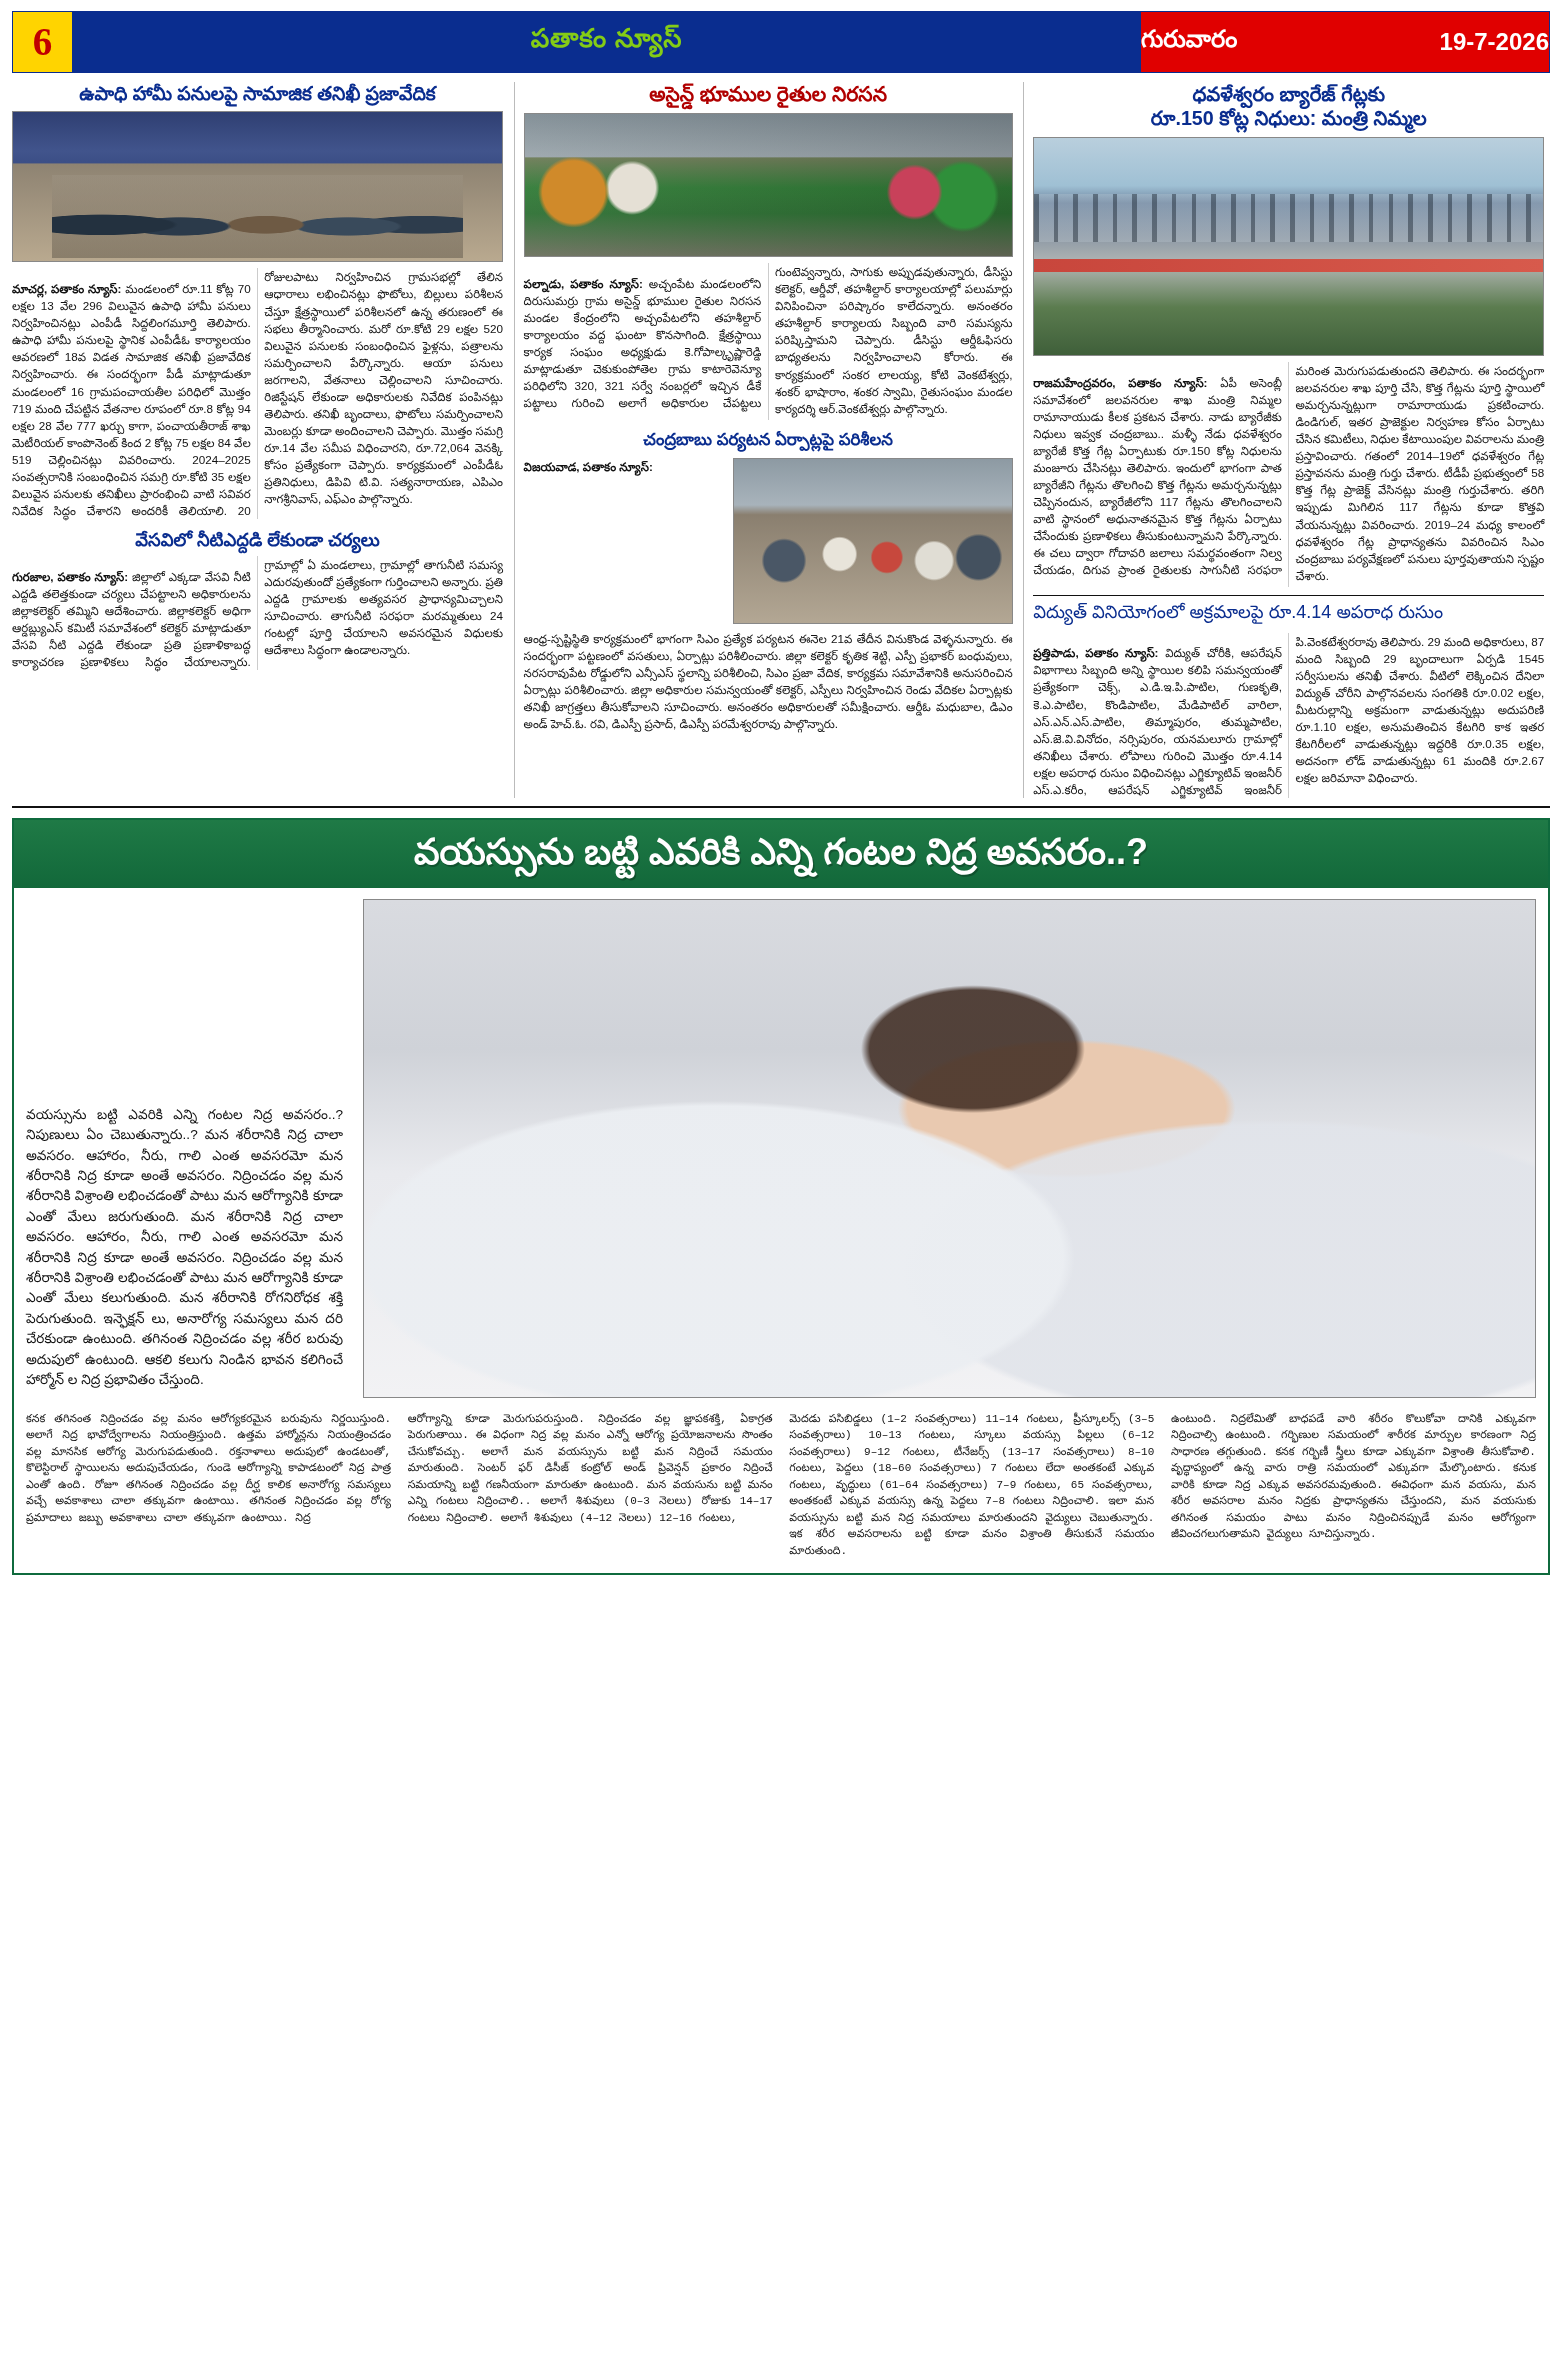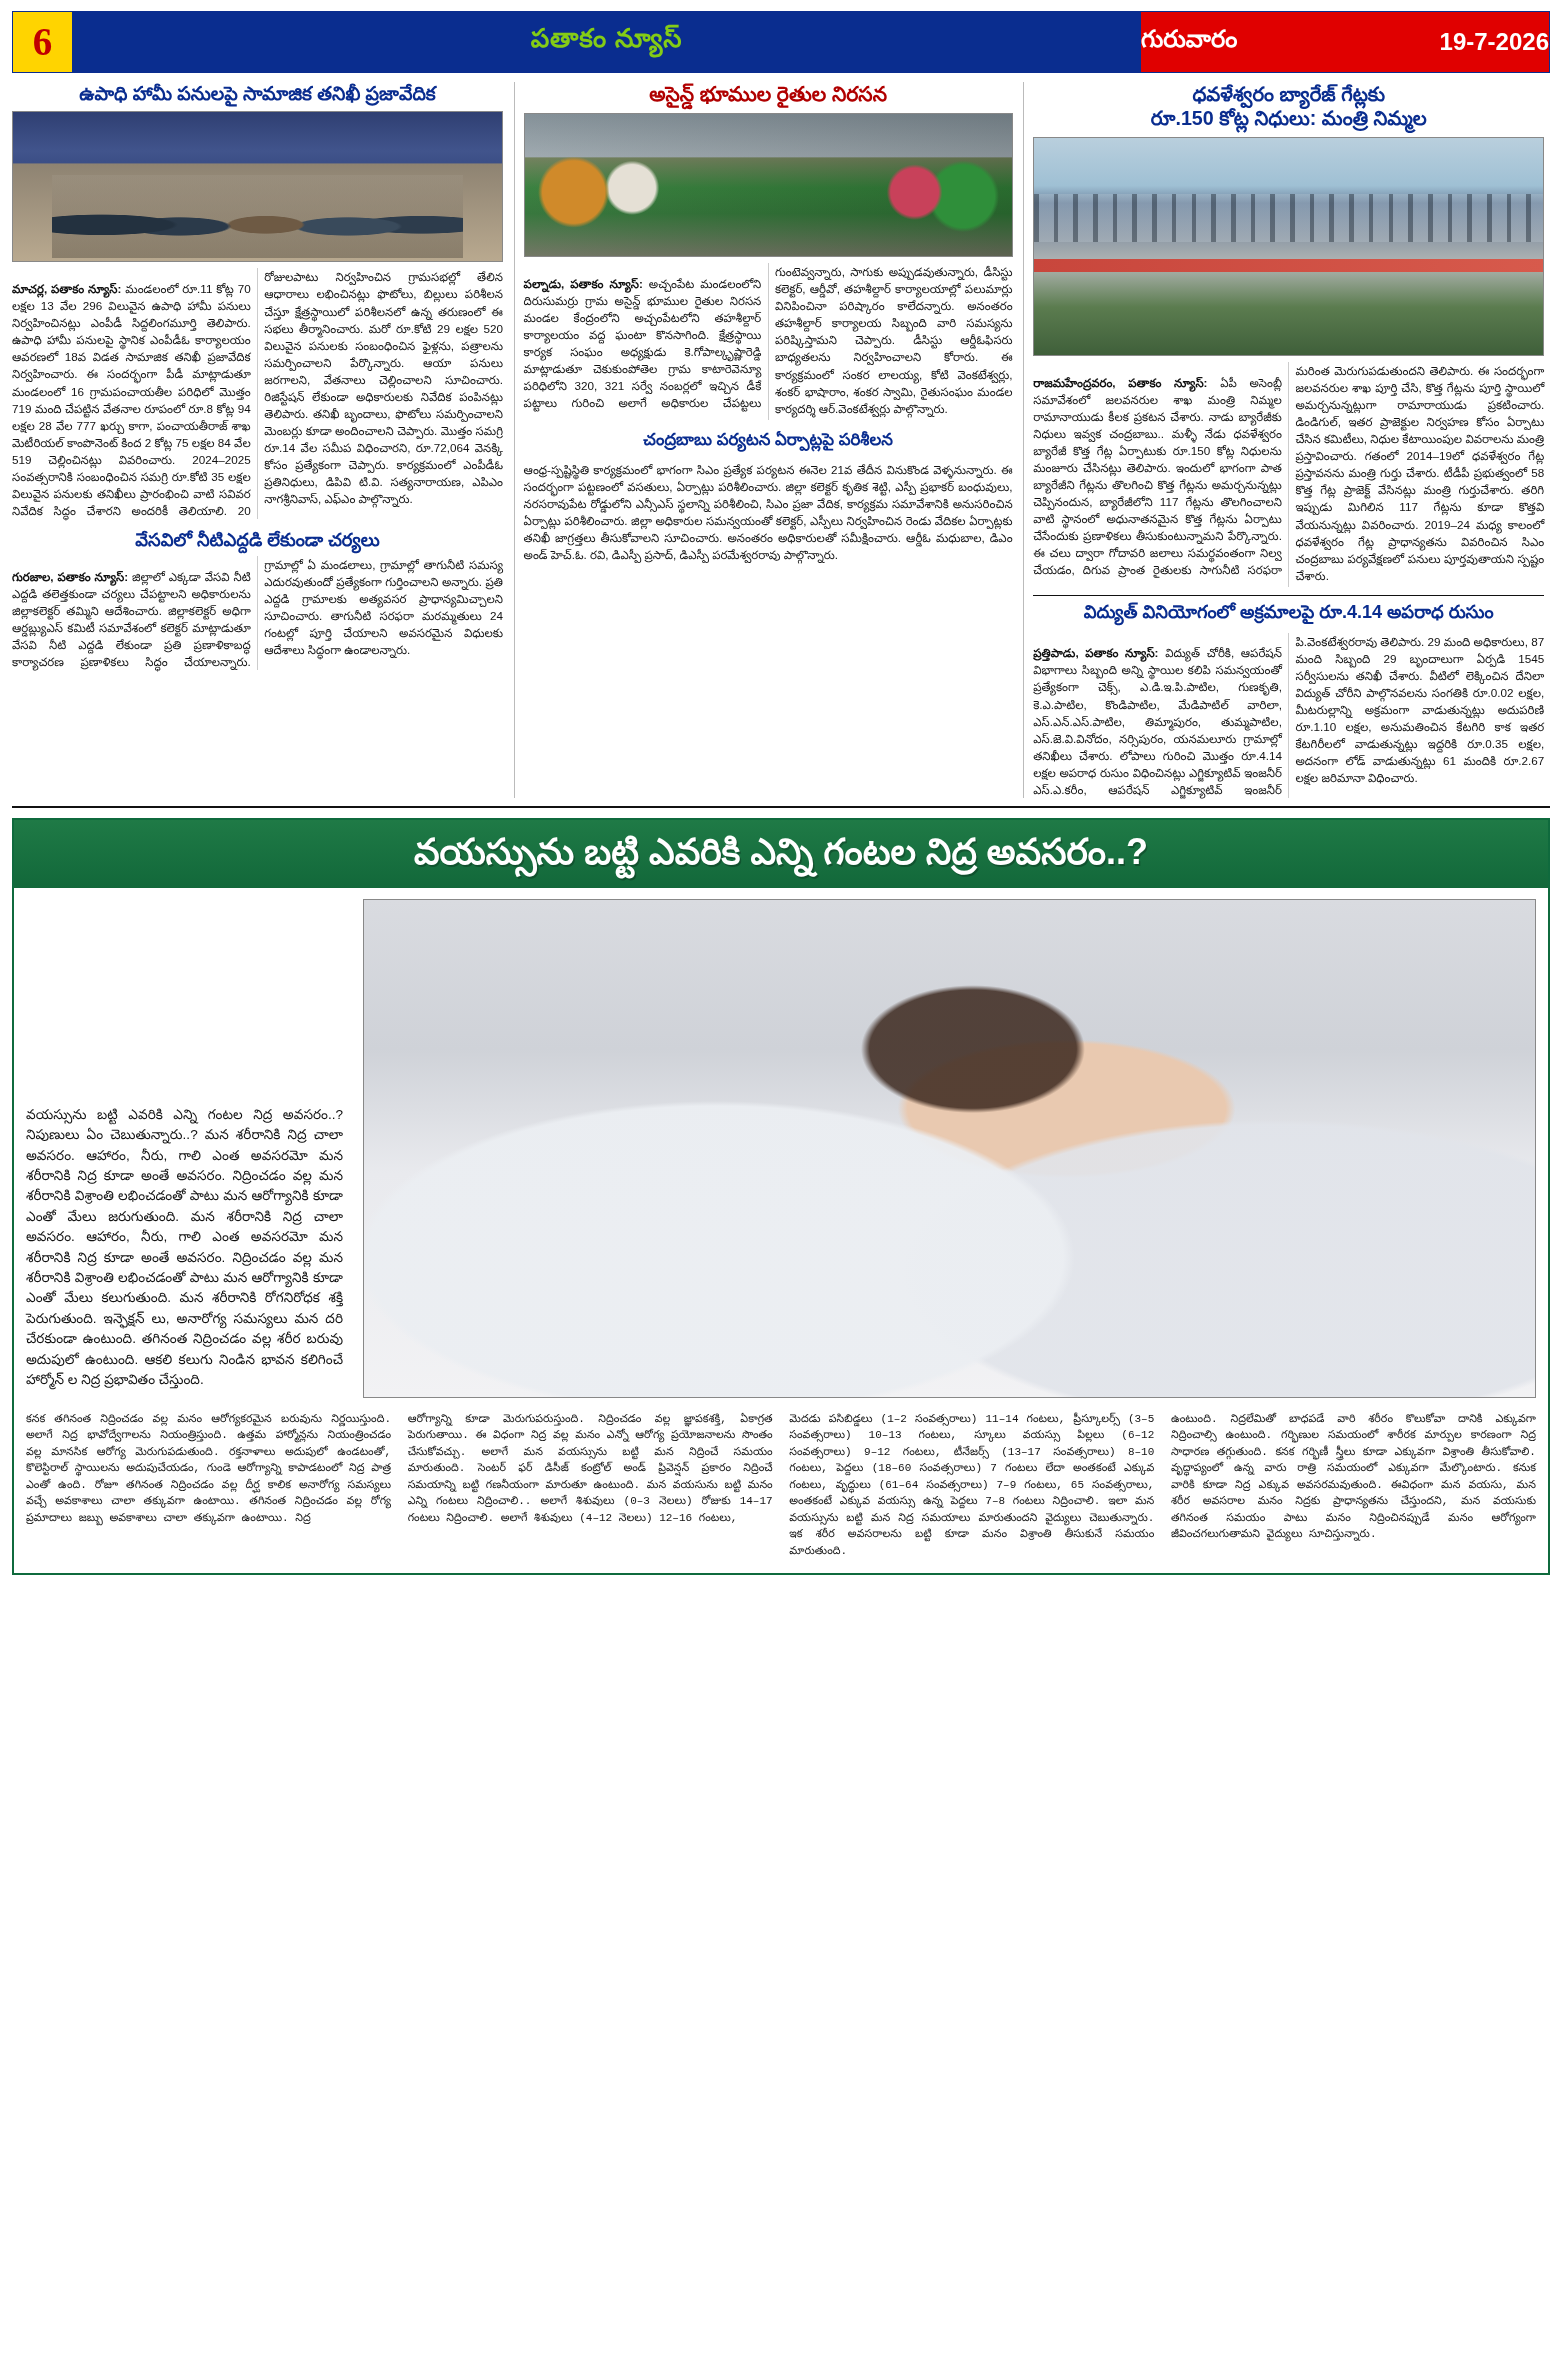--- a/index.html
+++ b/index.html
@@ -170,21 +170,21 @@
     column-span:all;
   }
   .sub-head-sm { font-size:16.6px; }
   .vline { border-left:0.8px solid #bbb; }
 
   .col-c-lower {
     margin-top:7.6px;
     border-top:1.5px solid #111;
     padding-top:6px;
   }
-  .hl-c2 { font-size:18px; color:#0a2d8f; font-weight:bold; text-align:center; margin-bottom:4.5px;}
+  .hl-c2 { font-size:18px; color:#0a2d8f; font-weight:normal; margin-bottom:4.5px;}
 
   
   .feature {
     margin-top:10.6px;
     border:2.3px solid #0f6a3d;
   }
   .feature-band {
     background:linear-gradient(180deg,#1f7a46,#12683a);
     padding:12px 7.6px 16.6px;
     text-align:center;
@@ -269,20 +269,26 @@
     </div>
 
     <div class="col col-b vline" style="padding-left:9px">
       <div class="hl hl-b">అసైన్డ్ భూముల రైతుల నిరసన</div>
       <div class="photo ph-protest"></div>
       <div class="body-text two-col">
         <p><b>పల్నాడు, పతాకం న్యూస్:</b>
         <span>అచ్చంపేట మండలంలోని దిరుసుమర్రు గ్రామ అసైన్డ్ భూముల రైతుల నిరసన మండల కేంద్రంలోని అచ్చంపేటలోని తహశీల్దార్ కార్యాలయం వద్ద ఘంటా కొనసాగింది. క్షేత్రస్థాయి కార్యక సంఘం అధ్యక్షుడు కె.గోపాల్కృష్ణారెడ్డి మాట్లాడుతూ చెకుకుంపోతెల గ్రామ కాటారెవెన్యూ పరిధిలోని 320, 321 సర్వే నంబర్లలో ఇచ్చిన డీకే పట్టాలు గురించి అలాగే అధికారుల చేపట్టలు గుంటెవ్వన్నారు, సాగుకు అప్పుడవుతున్నారు, డీసిస్టు కలెక్టర్, ఆర్డీవో, తహశీల్దార్ కార్యాలయాల్లో పలుమార్లు వినిపించినా పరిష్కారం కాలేదన్నారు. అనంతరం తహశీల్దార్ కార్యాలయ సిబ్బంది వారి సమస్యను పరిష్కిస్తామని చెప్పారు. డీసిస్టు ఆర్డీఓఫిసరు బాధ్యతలను నిర్వహించాలని కోరారు. ఈ కార్యక్రమంలో సంకర లాలయ్య, కోటి వెంకటేశ్వర్లు, శంకర్ భాషారాం, శంకర స్వామి, రైతుసంఘం మండల కార్యదర్శి ఆర్.వెంకటేశ్వర్లు పాల్గొన్నారు.</span></p>
         <div class="sub-head sub-head-sm">చంద్రబాబు పర్యటన ఏర్పాట్లపై పరిశీలన</div>
       </div>
+      <div style="display:flex;gap:7.6px;margin-top:3px;">
+        <div style="width:42%;font-size:11.7px;line-height:1.46;text-align:justify;">
+          <b>విజయవాడ, పతాకం న్యూస్:</b>
+        </div>
+        <div class="photo ph-cbn" style="width:58%;"></div>
+      </div>
       <div class="body-text">ఆంధ్ర-స్పష్టిస్థితి కార్యక్రమంలో భాగంగా సిఎం ప్రత్యేక పర్యటన ఈనెల 21వ తేదీన వినుకొండ వెళ్ళనున్నారు. ఈ సందర్భంగా పట్టణంలో వసతులు, ఏర్పాట్లు పరిశీలించారు. జిల్లా కలెక్టర్ కృతిక శెట్టి, ఎస్పీ ప్రభాకర్ బంధువులు, నరసరావుపేట రోడ్డులోని ఎన్సీఎస్ స్థలాన్ని పరిశీలించి, సిఎం ప్రజా వేదిక, కార్యక్రమ సమావేశానికి అనుసరించిన ఏర్పాట్లు పరిశీలించారు. జిల్లా అధికారుల సమన్వయంతో కలెక్టర్, ఎస్పీలు నిర్వహించిన రెండు వేదికల ఏర్పాట్లకు తనిఖీ జాగ్రత్తలు తీసుకోవాలని సూచించారు. అనంతరం అధికారులతో సమీక్షించారు. ఆర్డీఓ మధుబాల, డిఎం అండ్ హెచ్.ఓ. రవి, డిఎస్పీ ప్రసాద్, డిఎస్పీ పరమేశ్వరరావు పాల్గొన్నారు.</div>
     </div>
 
     <div class="col col-c vline" style="padding-left:9px">
       <div class="hl hl-c" style="white-space:pre-line">ధవళేశ్వరం బ్యారేజ్ గేట్లకు
 రూ.150 కోట్ల నిధులు: మంత్రి నిమ్మల</div>
       <div class="photo ph-barrage"></div>
       <div class="body-text two-col">
         <p><b>రాజమహేంద్రవరం, పతాకం న్యూస్:</b>
         <span>ఏపీ అసెంబ్లీ సమావేశంలో జలవనరుల శాఖ మంత్రి నిమ్మల రామానాయుడు కీలక ప్రకటన చేశారు. నాడు బ్యారేజీకు నిధులు ఇవ్వక చంద్రబాబు.. మళ్ళీ నేడు ధవళేశ్వరం బ్యారేజీ కొత్త గేట్ల ఏర్పాటుకు రూ.150 కోట్ల నిధులను మంజూరు చేసినట్లు తెలిపారు. ఇందులో భాగంగా పాత బ్యారేజీని గేట్లను తొలగించి కొత్త గేట్లను అమర్చనున్నట్లు చెప్పినందున, బ్యారేజీలోని 117 గేట్లను తొలగించాలని వాటి స్థానంలో అధునాతనమైన కొత్త గేట్లను ఏర్పాటు చేసేందుకు ప్రణాళికలు తీసుకుంటున్నామని పేర్కొన్నారు. ఈ చలు ద్వారా గోదావరి జలాలు సమర్థవంతంగా నిల్వ చేయడం, దిగువ ప్రాంత రైతులకు సాగునీటి సరఫరా మరింత మెరుగుపడుతుందని తెలిపారు. ఈ సందర్భంగా జలవనరుల శాఖ పూర్తి చేసి, కొత్త గేట్లను పూర్తి స్థాయిలో అమర్చనున్నట్లుగా రామారాయుడు ప్రకటించారు. డిండిగుల్, ఇతర ప్రాజెక్టుల నిర్వహణ కోసం ఏర్పాటు చేసిన కమిటీలు, నిధుల కేటాయింపుల వివరాలను మంత్రి ప్రస్తావించారు. గతంలో 2014–19లో ధవళేశ్వరం గేట్ల ప్రస్తావనను మంత్రి గుర్తు చేశారు. టీడీపీ ప్రభుత్వంలో 58 కొత్త గేట్ల ప్రాజెక్ట్ వేసినట్లు మంత్రి గుర్తుచేశారు. తరిగి ఇప్పుడు మిగిలిన 117 గేట్లను కూడా కొత్తవి వేయనున్నట్లు వివరించారు. 2019–24 మధ్య కాలంలో ధవళేశ్వరం గేట్ల ప్రాధాన్యతను వివరించిన సిఎం చంద్రబాబు పర్యవేక్షణలో పనులు పూర్తవుతాయని స్పష్టం చేశారు.</span></p>

